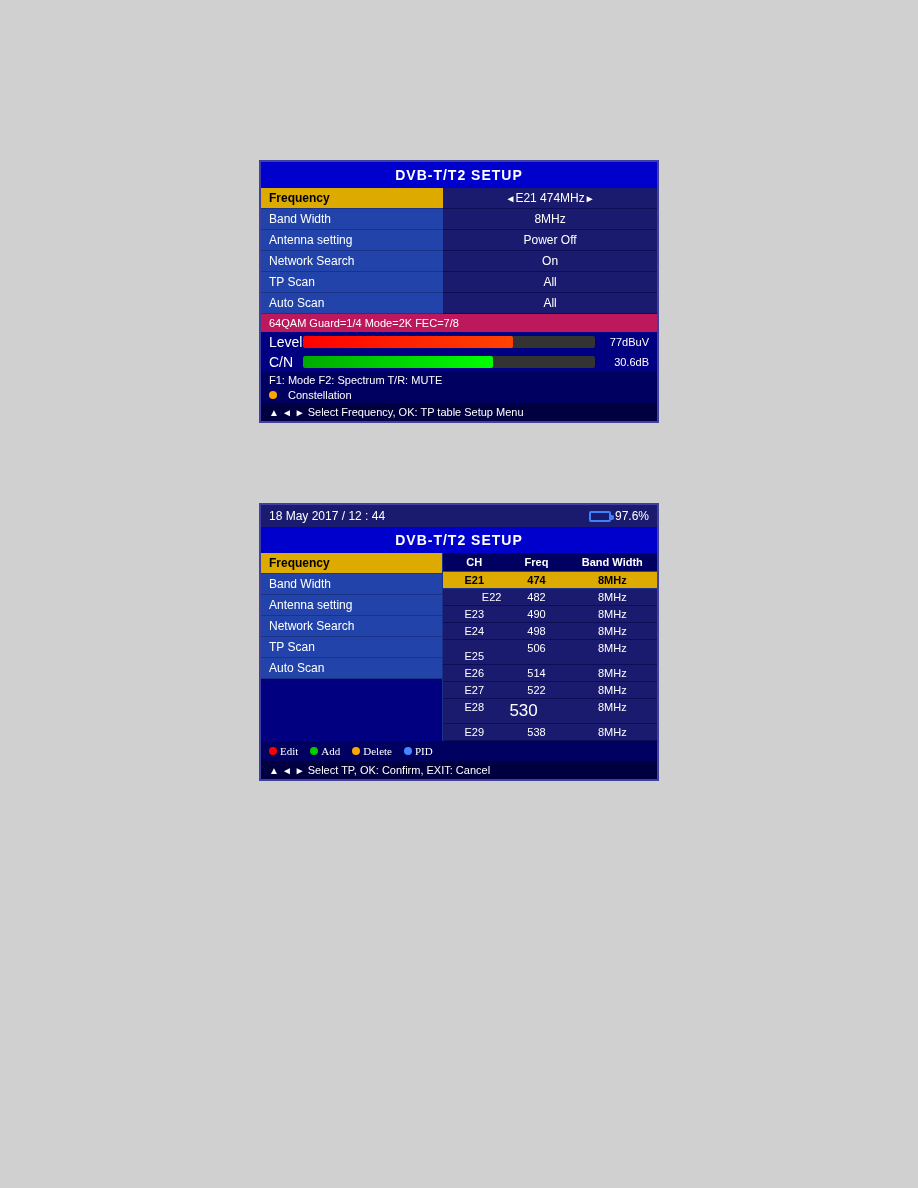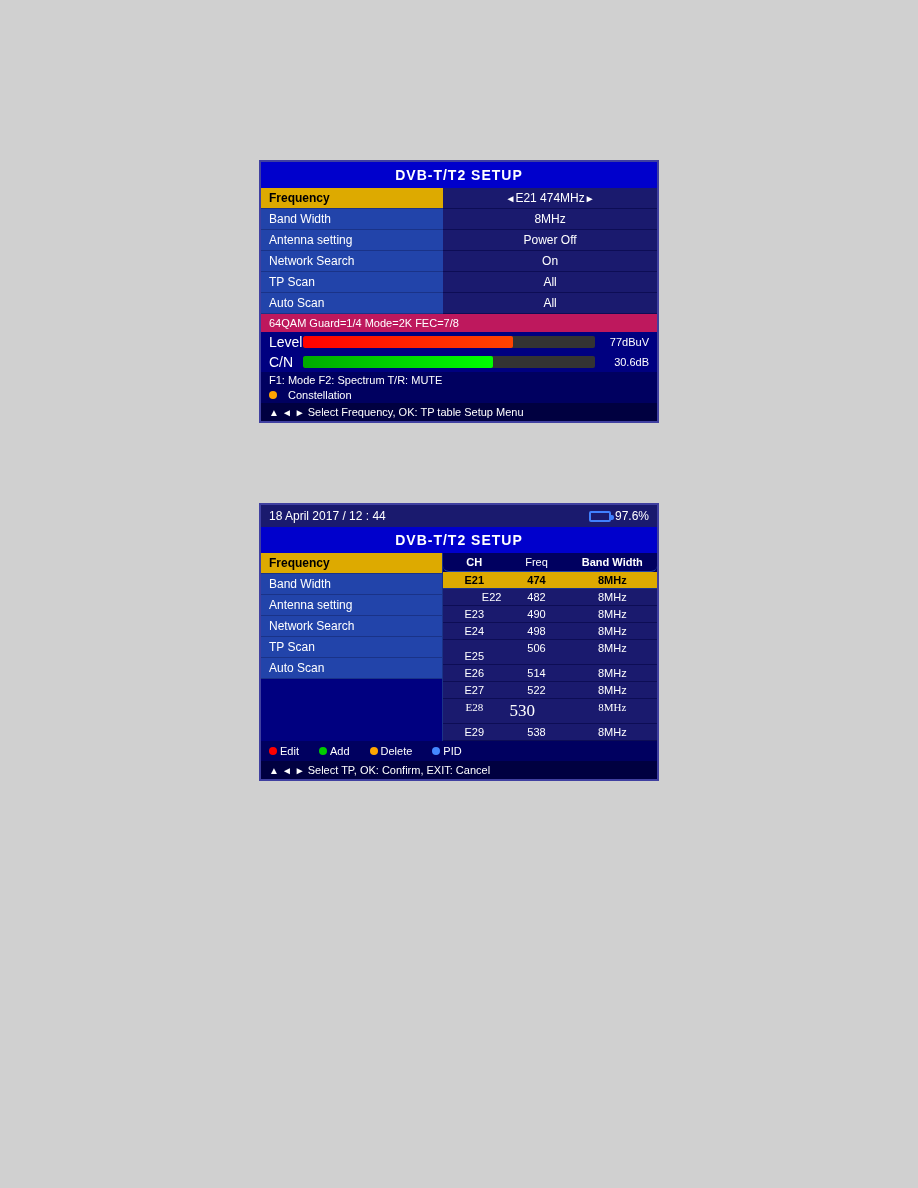--- a/index.html
+++ b/index.html
@@ -195,22 +195,23 @@
     }
 
     .nav-arrow {
       font-size: 10px;
     }
 
     .footer-buttons {
       background: #000060;
       padding: 4px 8px;
       display: flex;
-      gap: 20px;
+      gap: 12px;
       align-items: flex-end;
+      font-family: Liberation Serif, serif;
     }
 
     .footer-btn {
       display: flex;
       align-items: center;
       gap: 3px;
       font-size: 11px;
       color: white;
     }
 
@@ -287,21 +288,21 @@
     <span class="nav-arrow">◄</span>
     <span class="nav-arrow">►</span>
     <span>Select Frequency, OK: TP table Setup Menu</span>
   </div>
 
 </div>
 
 <div class="screen">
 
   <div class="header-bar">
-    <span>18 April 2017 / 12 : 44</span>
+    <span>18 May 2017 / 12 : 44</span>
     <span class="battery-icon">
       <span class="battery-body"><span class="battery-fill" style="width:93%;"></span></span>
       <span>97.6%</span>
     </span>
   </div>
 
   <div class="title-bar">DVB-T/T2 SETUP</div>
 
   <div style="display:flex; width:100%;">
 
@@ -321,23 +322,23 @@
       <div style="padding:3px 8px; background:#2244aa; color:white; font-size:12px; border-bottom:1px solid #1a3388;">
         <span>TP Scan</span>
       </div>
       <div style="padding:3px 8px; background:#2244aa; color:white; font-size:12px; border-bottom:1px solid #1a3388;">
         <span>Auto Scan</span>
       </div>
     </div>
 
     <div style="width:54%; background:#000060;">
 
-      <div style="display:flex; background:#000060; border-bottom:1px solid #2244aa;border-radius:6px;">
+      <div style="display:flex; background:#000060; border-bottom:1px solid #2244aa;">
         <div style="flex:1; padding:3px 4px; color:white; font-size:11px; font-weight:bold; text-align:center;">CH</div>
-        <div style="flex:1; padding:3px 4px; color:white; font-size:11px; font-weight:normal; text-align:center;">Freq</div>
+        <div style="flex:1; padding:3px 4px; color:white; font-size:11px; font-weight:bold; text-align:center;">Freq</div>
         <div style="flex:1.5; padding:3px 4px; color:white; font-size:11px; font-weight:bold; text-align:center;">Band Width</div>
       </div>
 
       <div style="display:flex; background:#ddaa00; border-bottom:1px solid #1a3388;">
         <div style="flex:1; padding:2px 4px; font-size:11px; text-align:center; color:#000; font-weight:bold;">E21</div>
         <div style="flex:1; padding:2px 4px; font-size:11px; text-align:center; color:#000; font-weight:bold;">474</div>
         <div style="flex:1.5; padding:2px 4px; font-size:11px; text-align:center; color:#000; font-weight:bold;">8MHz</div>
       </div>
       <div style="display:flex; background:#1a1a6e; border-bottom:1px solid #0d0d55;">
         <div style="flex:1; padding:2px 4px; font-size:11px; text-align:right; color:white;">E22</div>
@@ -362,21 +363,21 @@
       <div style="display:flex; background:#1a1a6e; border-bottom:1px solid #0d0d55;">
         <div style="flex:1; padding:2px 4px; font-size:11px; text-align:center; color:white;">E26</div>
         <div style="flex:1; padding:2px 4px; font-size:11px; text-align:center; color:white;">514</div>
         <div style="flex:1.5; padding:2px 4px; font-size:11px; text-align:center; color:white;">8MHz</div>
       </div>
       <div style="display:flex; background:#1a1a6e; border-bottom:1px solid #0d0d55;">
         <div style="flex:1; padding:2px 4px; font-size:11px; text-align:center; color:white;">E27</div>
         <div style="flex:1; padding:2px 4px; font-size:11px; text-align:center; color:white;">522</div>
         <div style="flex:1.5; padding:2px 4px; font-size:11px; text-align:center; color:white;">8MHz</div>
       </div>
-      <div style="display:flex; background:#1a1a6e; border-bottom:1px solid #0d0d55;font-family:Liberation Serif, serif;">
+      <div style="display:flex; background:#1a1a6e; border-bottom:1px solid #0d0d55;">
         <div style="flex:1; padding:2px 4px; font-size:11px; text-align:center; color:white;">E28</div>
         <div style="flex:1; padding:2px 4px; font-size:17px; text-align:left; color:white;">530</div>
         <div style="flex:1.5; padding:2px 4px; font-size:11px; text-align:center; color:white;">8MHz</div>
       </div>
       <div style="display:flex; background:#1a1a6e; border-bottom:1px solid #0d0d55;">
         <div style="flex:1; padding:2px 4px; font-size:11px; text-align:center; color:white;">E29</div>
         <div style="flex:1; padding:2px 4px; font-size:11px; text-align:center; color:white;">538</div>
         <div style="flex:1.5; padding:2px 4px; font-size:11px; text-align:center; color:white;">8MHz</div>
       </div>
     </div>

